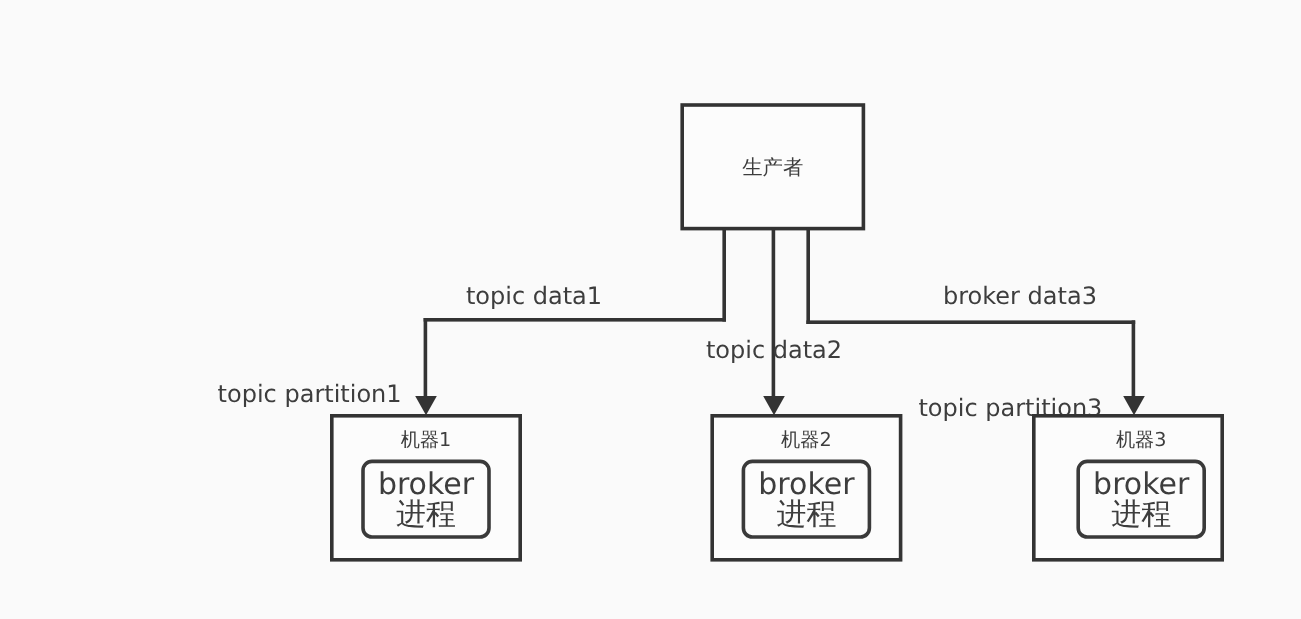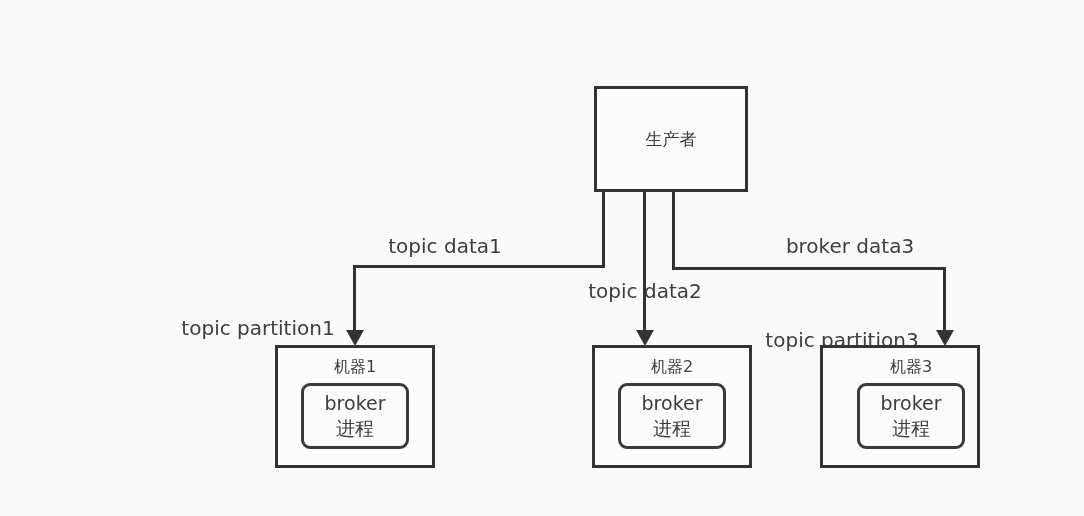--- a/index.html
+++ b/index.html
@@ -16,21 +16,21 @@
     color: #3d3d3d;
     overflow: hidden;
   }
   .box {
     position: absolute;
     border: 3px solid #333333;
     background: #fcfcfc;
     box-sizing: border-box;
   }
   .producer-box {
-    left: 594px; top: 86px;
+    left: 567px; top: 86px;
     width: 154px; height: 106px;
     display: flex; align-items: center; justify-content: center;
     font-size: 17px;
   }
   .machine-box {
     top: 345px;
     width: 160px; height: 123px;
     display: flex; flex-direction: column; align-items: center;
   }
   .machine-box .machine-name {
@@ -39,21 +39,21 @@
     line-height: 20px;
   }
   .broker-box {
     margin-top: 6px;
     width: 108px; height: 66px;
     border: 3px solid #3a3a3a;
     border-radius: 9px;
     background: #fcfcfc;
     box-sizing: border-box;
     display: flex; flex-direction: column; align-items: center; justify-content: center;
-    font-size: 19px;
+    font-size: 25px;
     line-height: 25px;
   }
   .line {
     position: absolute;
     background: #333333;
   }
   .arrowhead {
     position: absolute;
     width: 0; height: 0;
     border-left: 9px solid transparent;
@@ -106,21 +106,21 @@
   </div>
 
   <div class="box machine-box" style="left:564px;margin-left:28px;">
     <div class="machine-name">机器2</div>
     <div class="broker-box">
       <span>broker</span>
       <span>进程</span>
     </div>
   </div>
 
-  <div class="box machine-box" style="left:820px;padding-left:22px;">
+  <div class="box machine-box" style="left:860px;padding-left:22px;">
     <div class="machine-name">机器3</div>
     <div class="broker-box">
       <span>broker</span>
       <span>进程</span>
     </div>
   </div>
 
 </div>
 
 </body></html>

